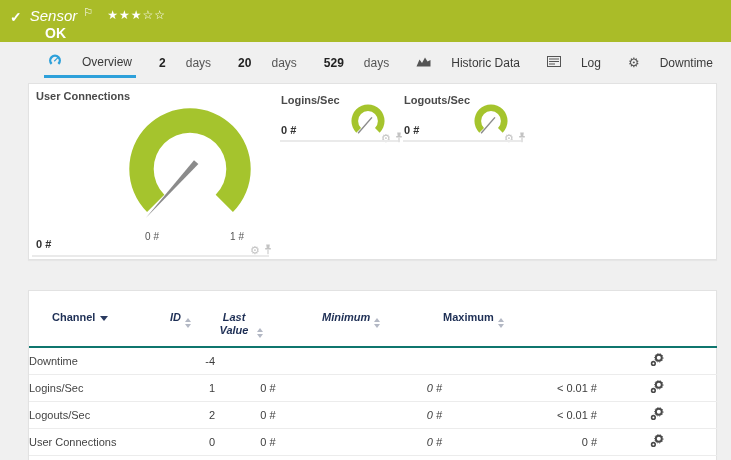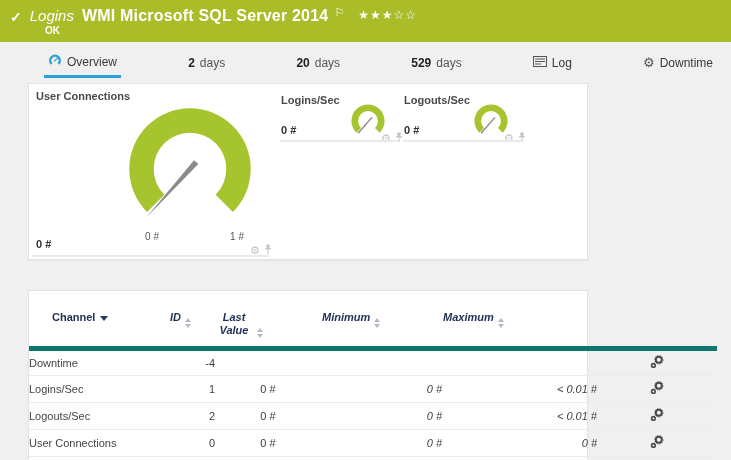--- a/index.html
+++ b/index.html
@@ -22,43 +22,43 @@
     display: flex; align-items: baseline;
     padding: 7px 0 0 10px; gap: 8px;
   }
   .check { font-size: 14px; font-weight: bold; position: relative; top: 1px; }
   .kind  { font-style: italic; font-size: 15px; }
   .title { font-weight: bold; font-size: 16px; letter-spacing: .2px; }
   .flag  { font-size: 11px; position: relative; top: -5px; margin-left: -2px; }
   .stars { font-size: 12px; letter-spacing: 1px; margin-left: 6px; position: relative; top: -2px; }
   .status-ok {
     position: absolute; left: 45px; top: 25px;
-    font-size: 10px; font-weight: bold;
+    font-size: 14px; font-weight: bold;
   }
 
   
   .tabs {
     display: flex; align-items: flex-end; justify-content: space-between;
     padding: 12px 14px 0 44px;
   }
   .tab {
-    display: flex; align-items: center; gap: 5px;
+    display: flex; align-items: center; gap: 20px;
     font-size: 12px; color: #3a3a3a;
     padding: 0 4px 8px 4px; cursor: pointer; white-space: nowrap;
   }
   .tab.active { border-bottom: 3px solid #2da0da; padding-bottom: 5px; }
   .tab .num { font-weight: bold; color: #222; }
   .tab .unit { color: #555; }
   .gear-glyph { font-size: 13px; color: #555; font-style: normal; }
 
   
   .panel {
     position: relative;
     margin-left: 28px;
-    width: 560px;
+    width: 689px;
     background: #fff;
     border: 1px solid #e2e2e2;
     box-shadow: 0 1px 1px rgba(0,0,0,.04);
   }
   .panel.gauges { margin-top: 5px; height: 177px; }
   .panel.table-panel { margin-top: 30px; min-height: 178px; }
 
   
   .abs { position: absolute; }
   .g-title { font-size: 11px; font-weight: bold; color: #4a4a4a; }
@@ -71,30 +71,30 @@
   
   table.channels {
     width: 100%; border-collapse: collapse; table-layout: fixed;
     font-size: 11px; color: #3d3d3d;
   }
   table.channels th {
     font-size: 11px; font-weight: bold; color: #1e2f55;
     vertical-align: top; padding-top: 20px; padding-bottom: 9px;
     text-align: left; cursor: pointer;
   }
-  table.channels thead tr { border-bottom: 5px solid #0f766e; }
+  table.channels thead tr { border-bottom: 2px solid #0f766e; }
   table.channels tbody tr { border-bottom: 1px solid #ececec; }
   table.channels td { height: 27px; padding: 0; }
 
   .c-channel { width: 140px; padding-left: 23px; }
   td.c-channel { color: #444; }
   .c-id      { width: 46px;  text-align: right; }
   .c-last    { width: 106px; text-align: center; }
   .c-min     { width: 121px; text-align: right; font-style: italic; }
-  .c-max     { width: 155px; text-align: right; font-style: italic; }
+  .c-max     { width: 155px; text-align: right; }
   .c-gear    { width: 120px; text-align: center; }
   th.c-id { padding-right: 2px; font-style: italic; } td.c-id { padding-right: 6px; }
   th.c-min, th.c-max { padding-right: 10px; }
 
   .sort { display: inline-flex; flex-direction: column; gap: 2px; margin-left: 4px; position: relative; top: 1px; }
   .sort i { width: 0; height: 0; border-left: 3px solid transparent; border-right: 3px solid transparent; }
   .sort .up   { border-bottom: 4px solid #b3b8c4; }
   .sort .down { border-top: 4px solid #b3b8c4; }
   .sort-active { width: 0; height: 0; display: inline-block; margin-left: 5px;
     border-left: 4px solid transparent; border-right: 4px solid transparent;
@@ -103,22 +103,21 @@
   .lv-text { display: inline-block; width: 36px; text-align: center; line-height: 13px; font-style: italic; }
 
   .gear2-btn { cursor: pointer; display: inline-block; }
 </style>
 </head>
 <body>
 
 <div class="topbar">
   <div class="topbar-row">
     <span class="check">✓</span>
-    <span class="kind">Logins</span>
-    <span class="title">WMI Microsoft SQL Server 2014</span>
+    <span class="kind">Sensor</span>
     <span class="flag">⚐</span>
     <span class="stars">★★★☆☆</span>
   </div>
   <div class="status-ok">OK</div>
 </div>
 
 <div class="tabs">
   <div class="tab active">
     <span><svg width="14" height="13" viewBox="0 0 200 200">
           <path d="M34.95,165.05 A92,92 0 1 1 165.05,165.05 L138.9,138.9 A55,55 0 1 0 61.1,138.9 Z" fill="#2da0da"></path>
@@ -130,20 +129,26 @@
     <span class="num">2</span>
     <span class="unit">days</span>
   </div>
   <div class="tab">
     <span class="num">20</span>
     <span class="unit">days</span>
   </div>
   <div class="tab">
     <span class="num">529</span>
     <span class="unit">days</span>
+  </div>
+  <div class="tab">
+    <span><svg width="15" height="11" viewBox="0 0 15 11">
+          <path d="M0.5,10.5 L3.5,3.5 L6,7 L9,1.5 L11.5,5.5 L14.5,4 L14.5,10.5 Z" fill="#555"></path>
+        </svg></span>
+    <span>Historic Data</span>
   </div>
   <div class="tab">
     <span><svg width="14" height="11" viewBox="0 0 14 11">
           <rect x="0.5" y="0.5" width="13" height="10" fill="none" stroke="#555"></rect>
           <line x1="2" y1="3" x2="12" y2="3" stroke="#555"></line>
           <line x1="2" y1="5.5" x2="12" y2="5.5" stroke="#555"></line>
           <line x1="2" y1="8" x2="8" y2="8" stroke="#555"></line>
         </svg></span>
     <span>Log</span>
   </div>

